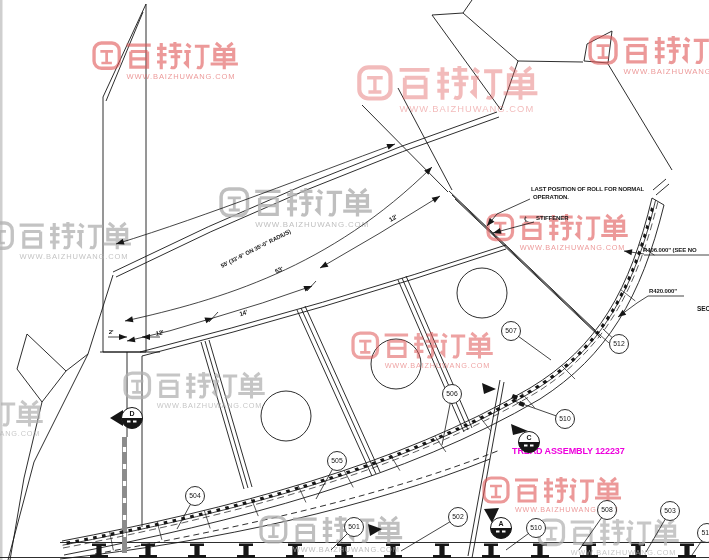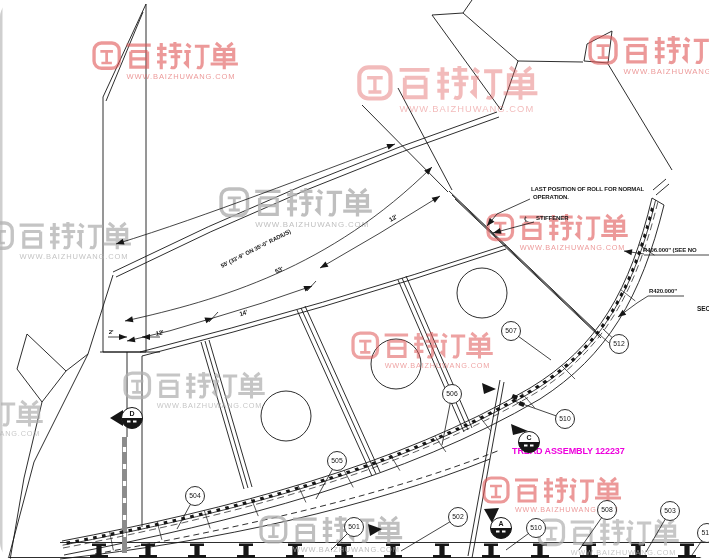--- a/index.html
+++ b/index.html
@@ -1,17 +1,17 @@
 <!DOCTYPE html>
 <html><head>
 <meta charset="utf-8">
 <style>
   html,body{margin:0;padding:0;background:#ffffff;}
   #canvas{position:relative;width:709px;height:560px;background:#ffffff;overflow:hidden;
-          font-family:"Liberation Sans", sans-serif;border-radius:17px;}
+          font-family:"Liberation Sans", sans-serif;}
   svg{display:block;}
   svg text{font-family:"Liberation Sans", sans-serif;}
 </style>
 </head>
 <body>
 
 <div id="canvas">
 <svg id="dwg" width="709" height="560" viewBox="0 0 709 560">
   <defs>
     <marker id="arrE" markerUnits="userSpaceOnUse" markerWidth="10" markerHeight="8" refX="9" refY="4" orient="auto">

